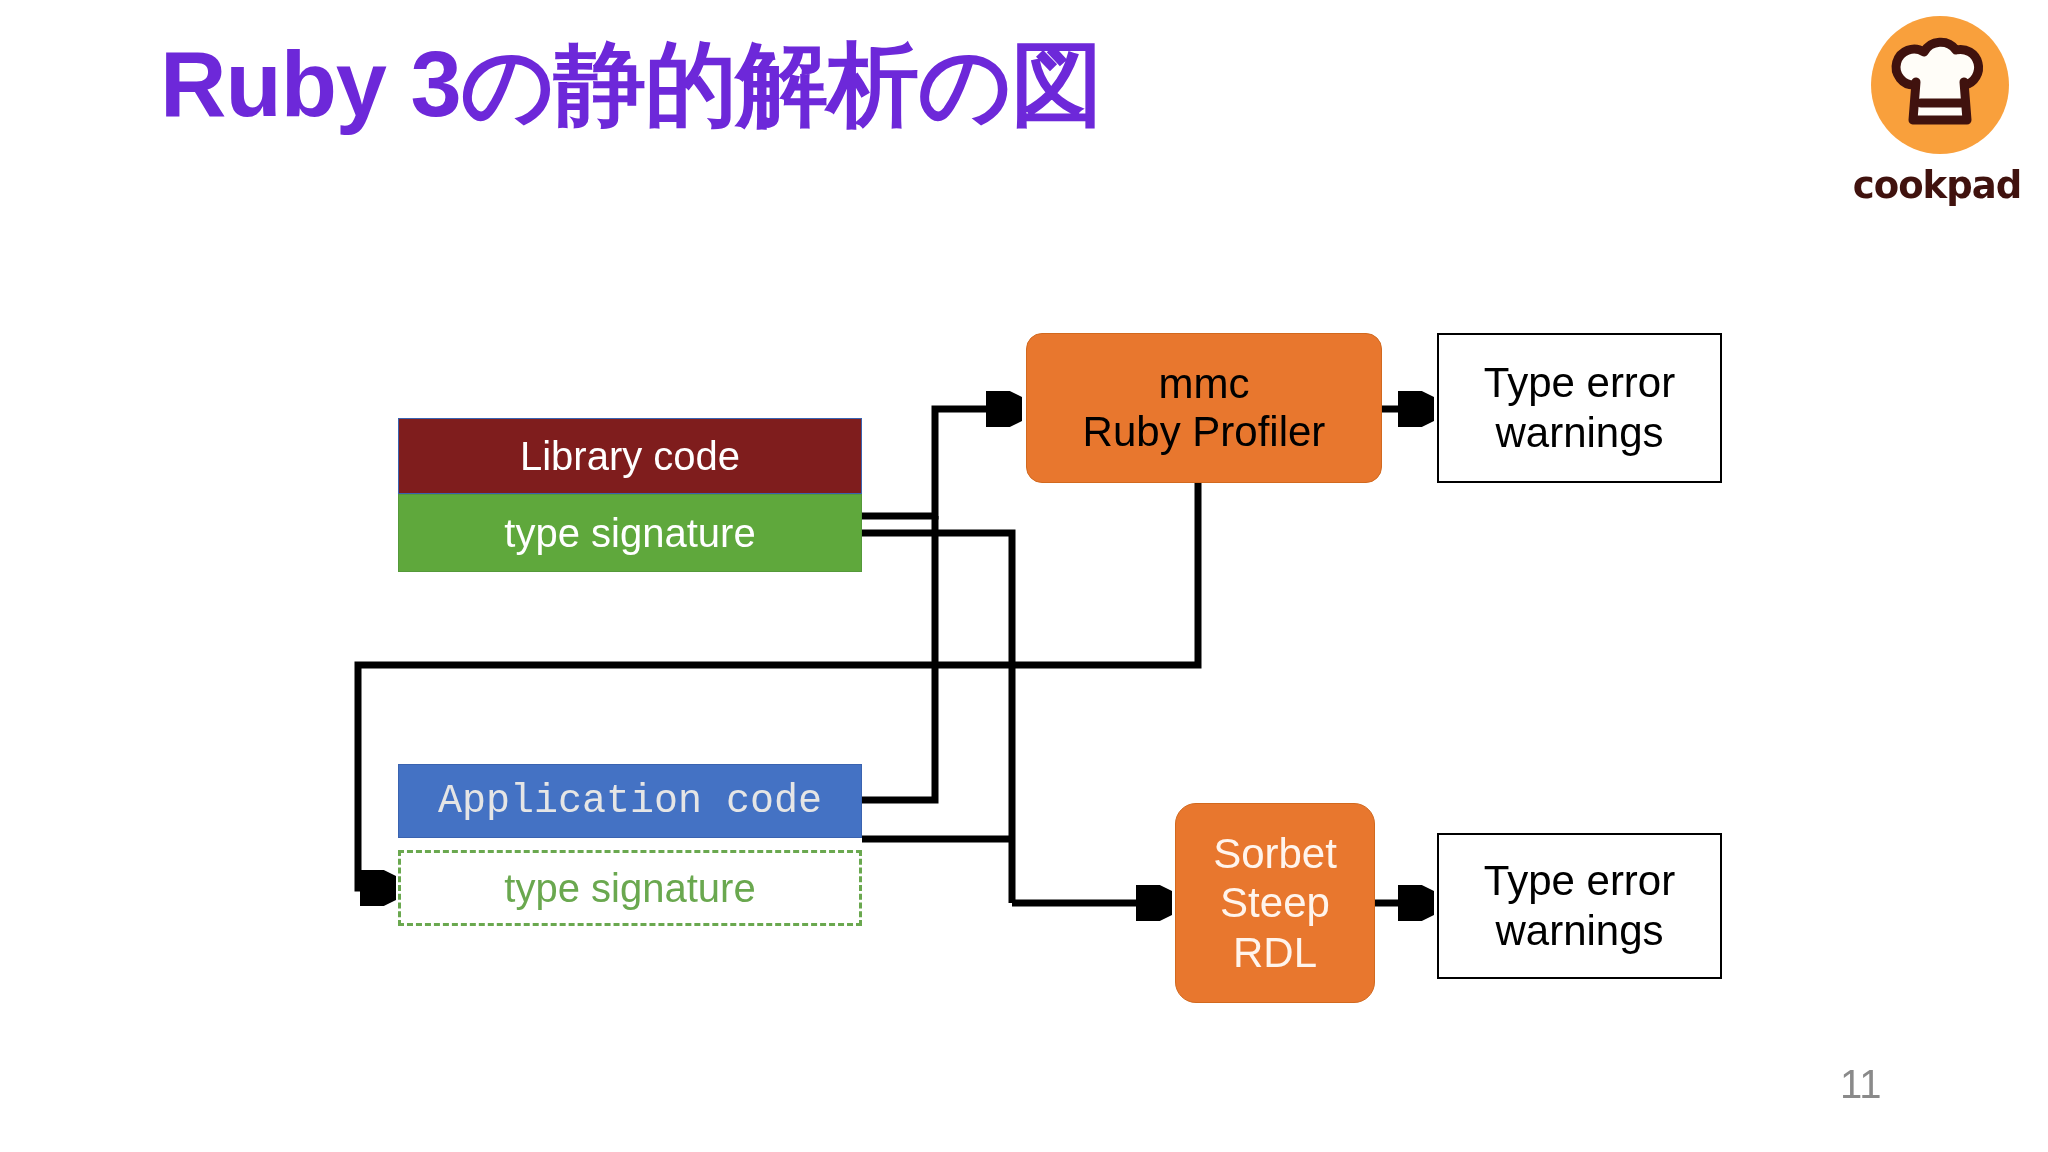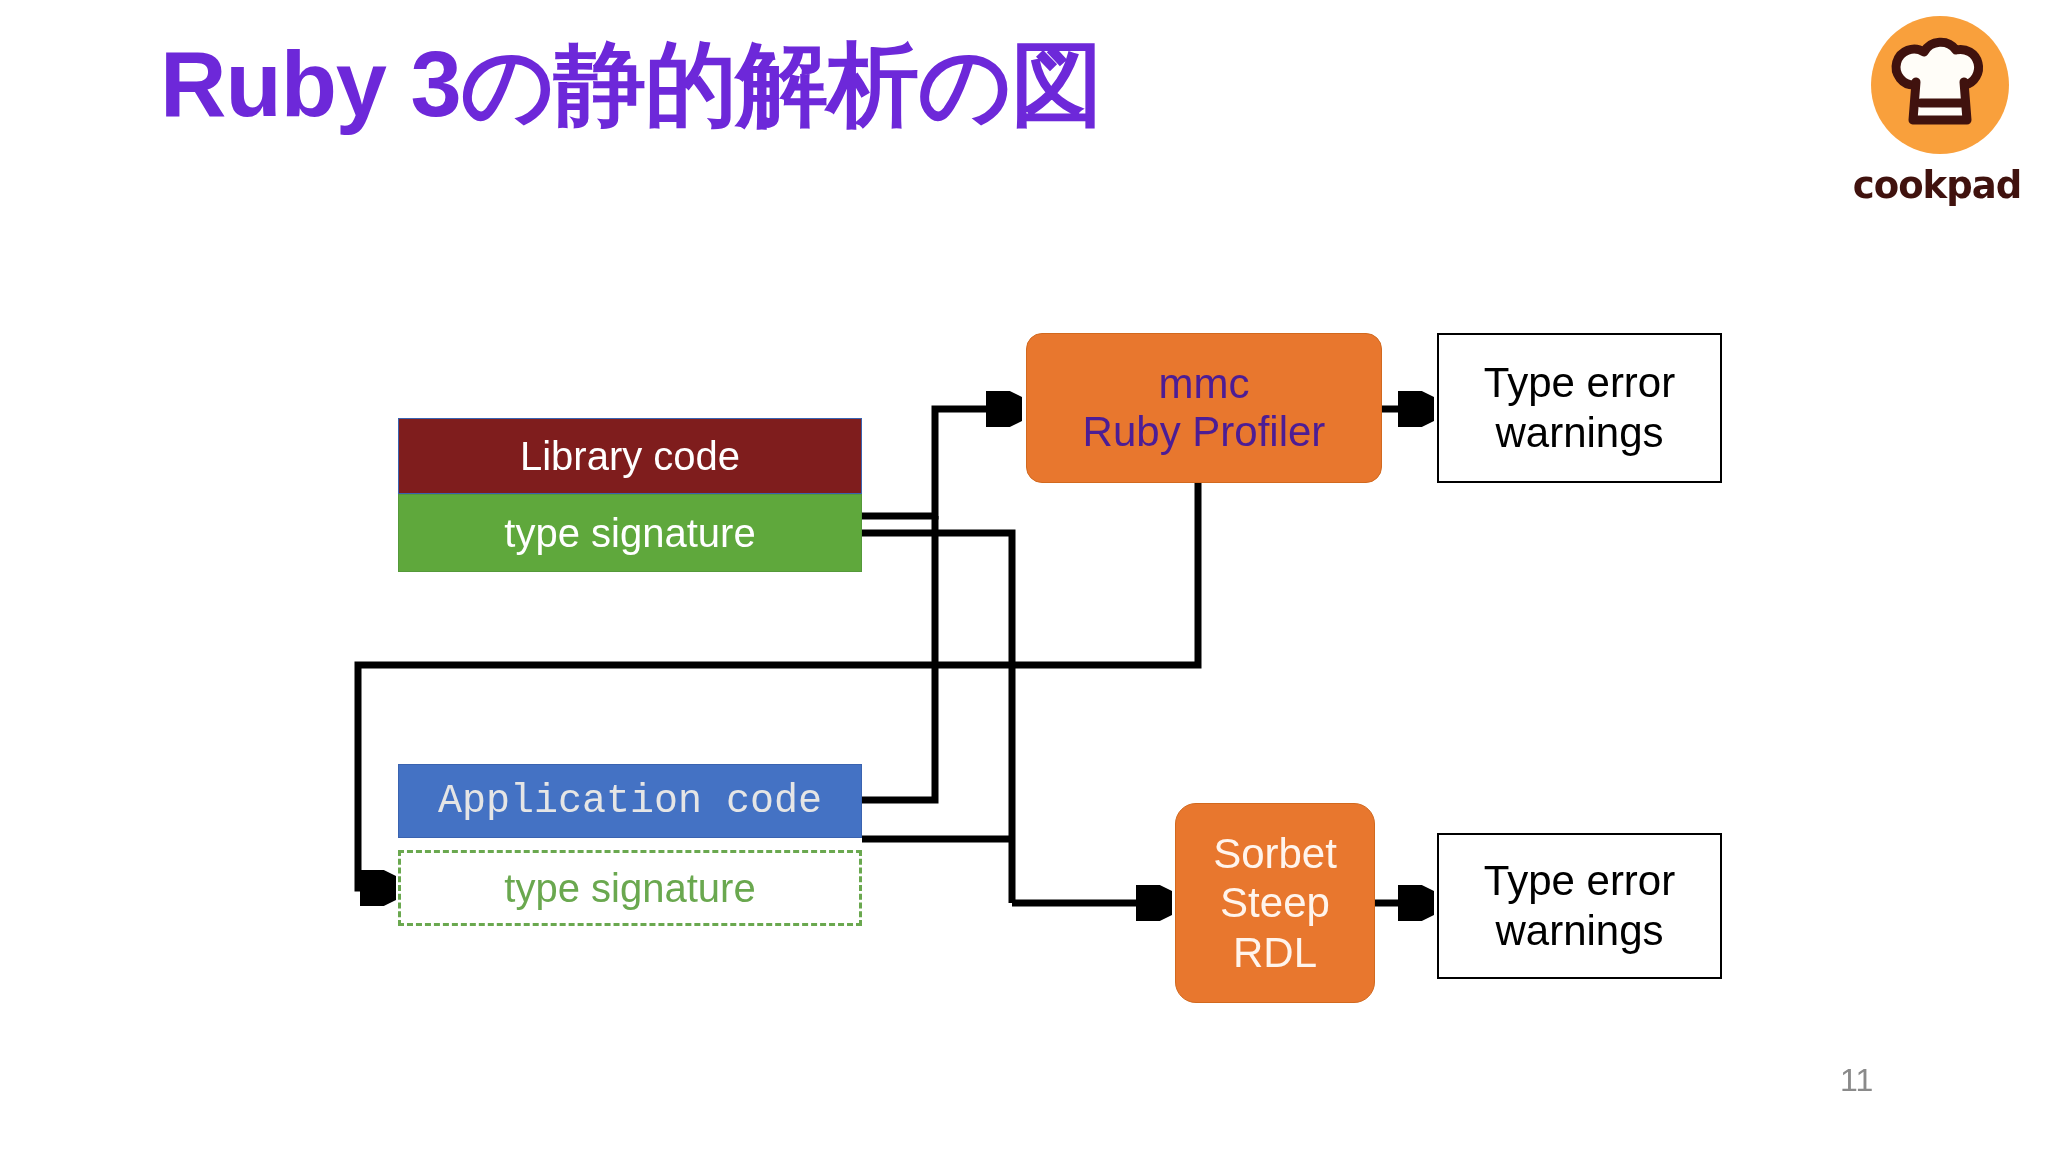--- a/index.html
+++ b/index.html
@@ -44,21 +44,21 @@
     color:#40120E;
     letter-spacing:-1px;
     font-family:"DejaVu Sans",sans-serif;
   }
 
   
   .page-num{
     position:absolute;
     left:1840px; top:1062px;
     width:120px;
-    font-size:32px;
+    font-size:40px;
     color:#8a8a8a;
     text-align:left;
   }
 
   
   .node{position:absolute;box-sizing:border-box;display:flex;align-items:center;justify-content:center;text-align:center;}
 
   .box-lib-code{
     left:398px; top:418px; width:464px; height:76px;
     background:#7f1d1d;
@@ -91,21 +91,21 @@
     color:#6AA84F;
     font-size:40px;
     z-index:4;
   }
 
   .box-mmc{
     left:1026px; top:333px; width:356px; height:150px;
     background:#E8772E;
     border:1px solid #d2691e;
     border-radius:16px;
-    color:#4c1d95;
+    color:#000000;
     font-size:42px;
     line-height:1.14;
     z-index:4;
   }
   .box-sorbet{
     left:1175px; top:803px; width:200px; height:200px;
     background:#E8772E;
     border:1px solid #d2691e;
     border-radius:21px;
     color:#FFF4EC;

